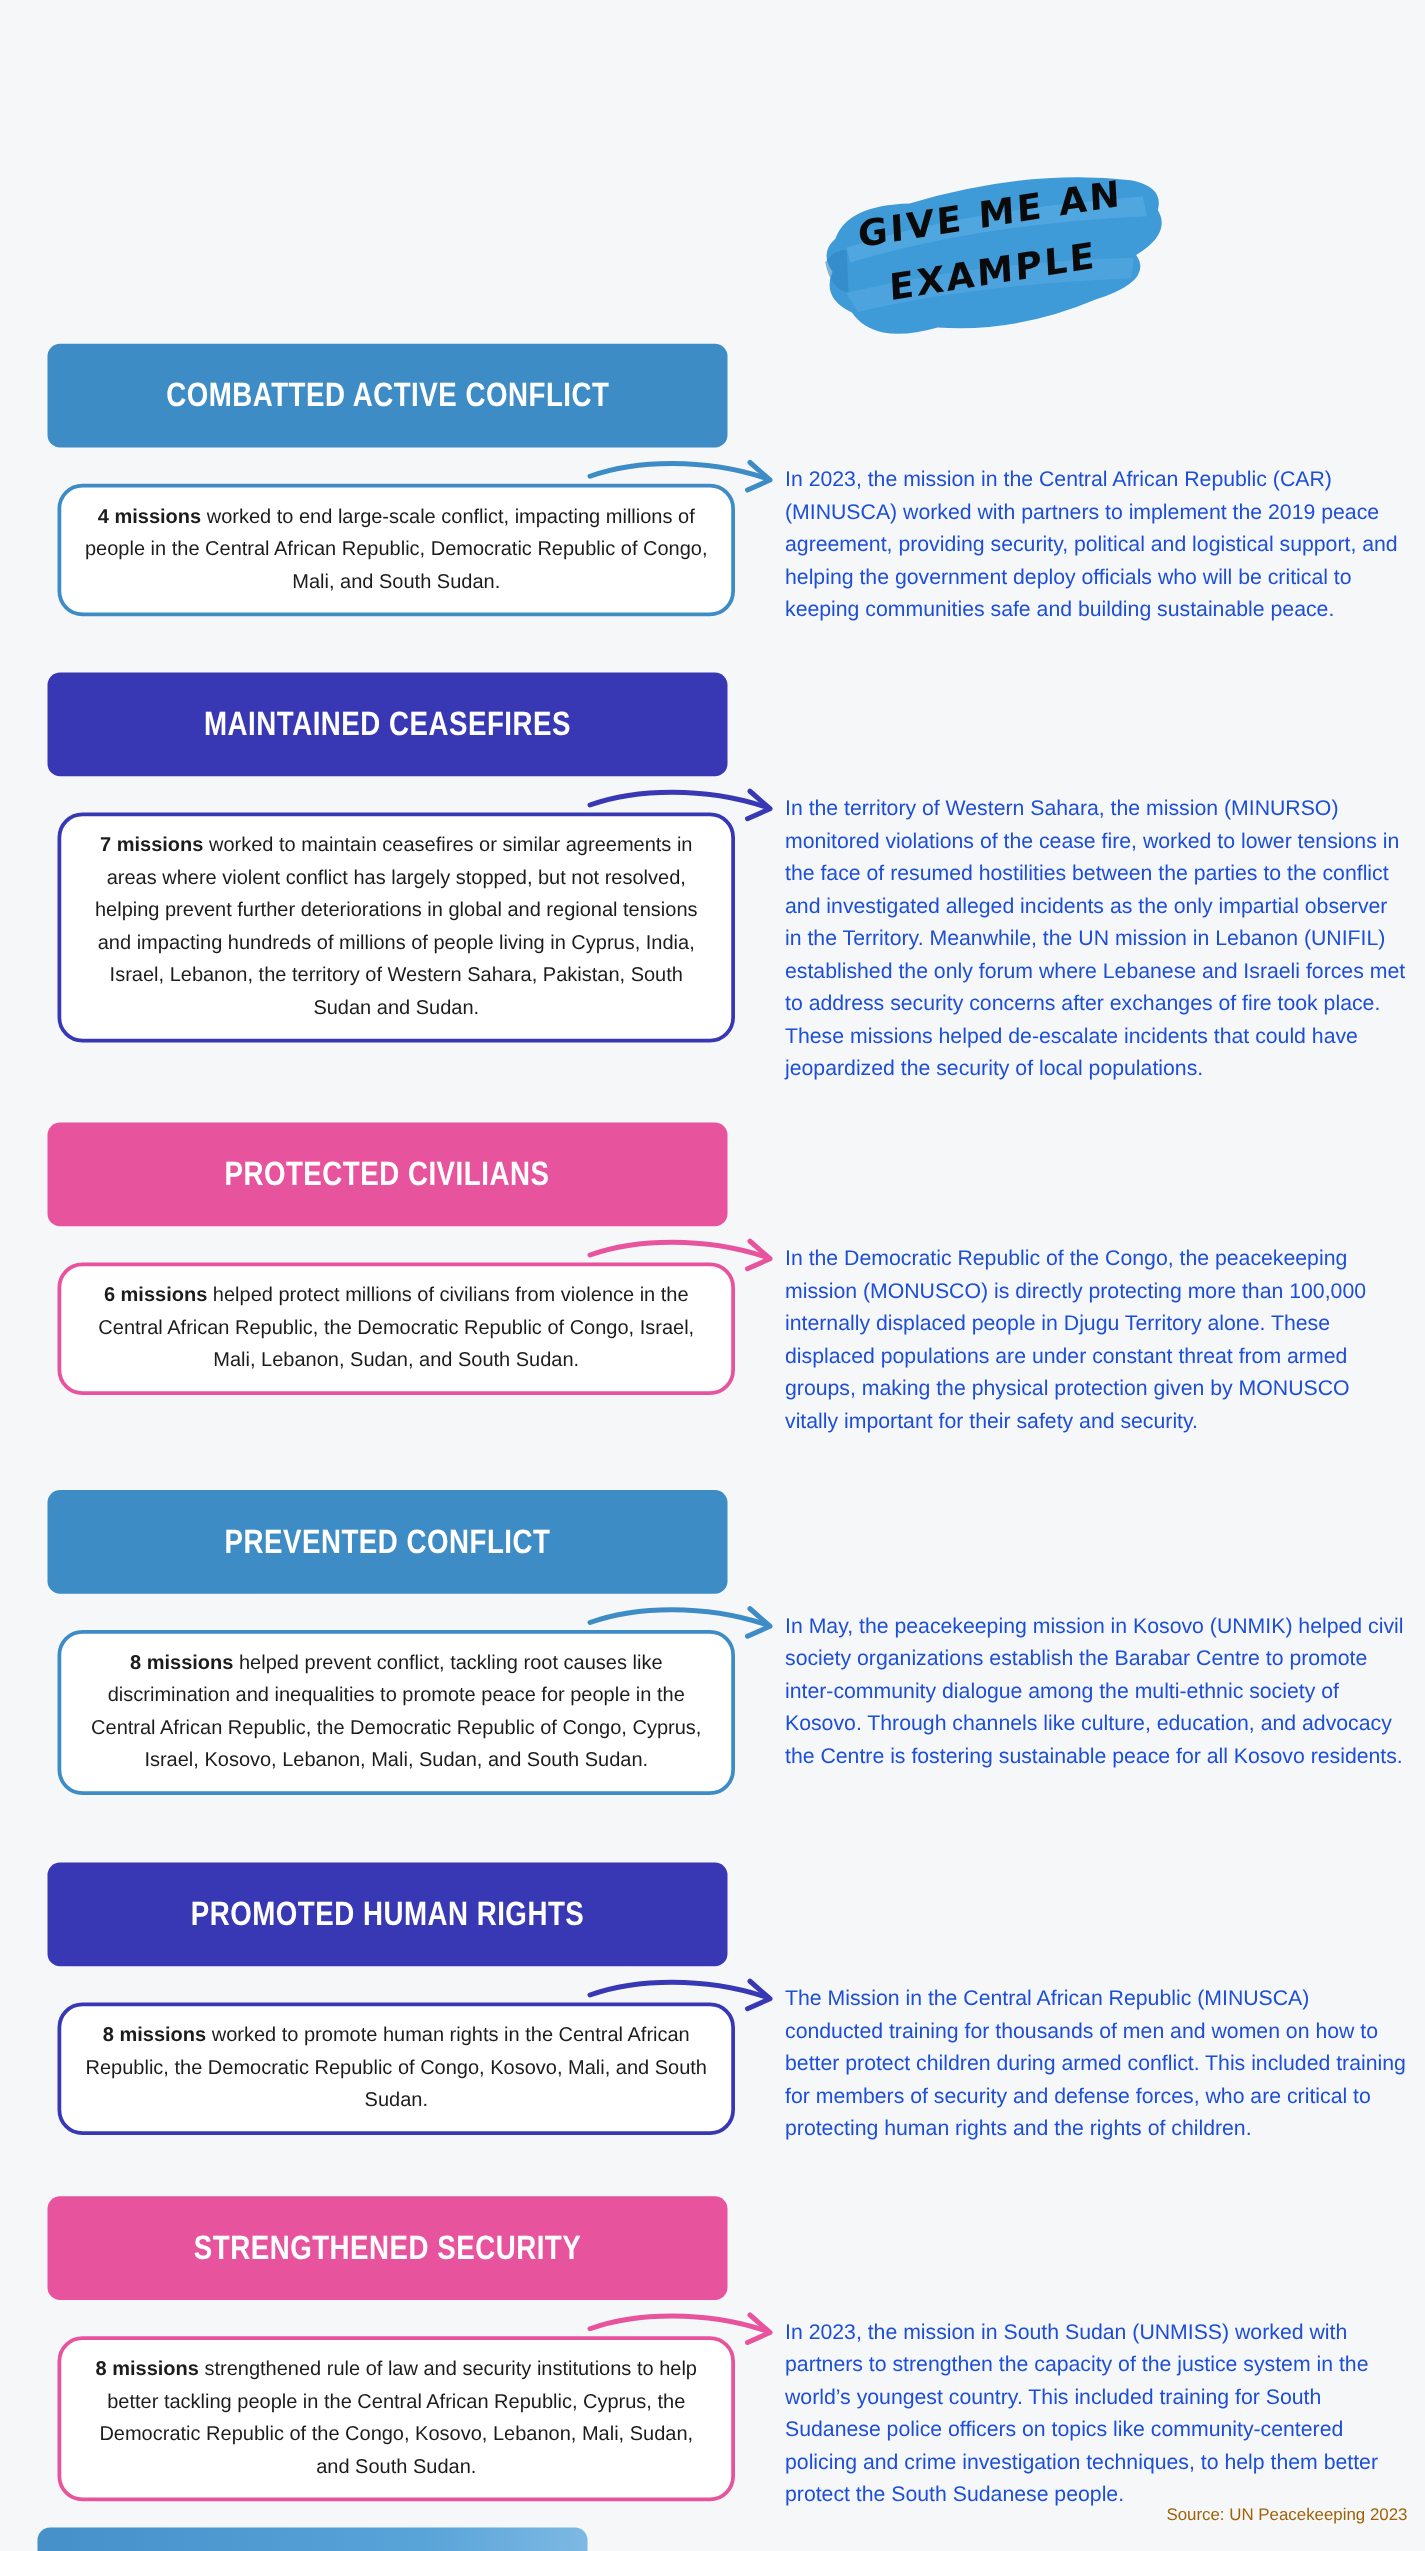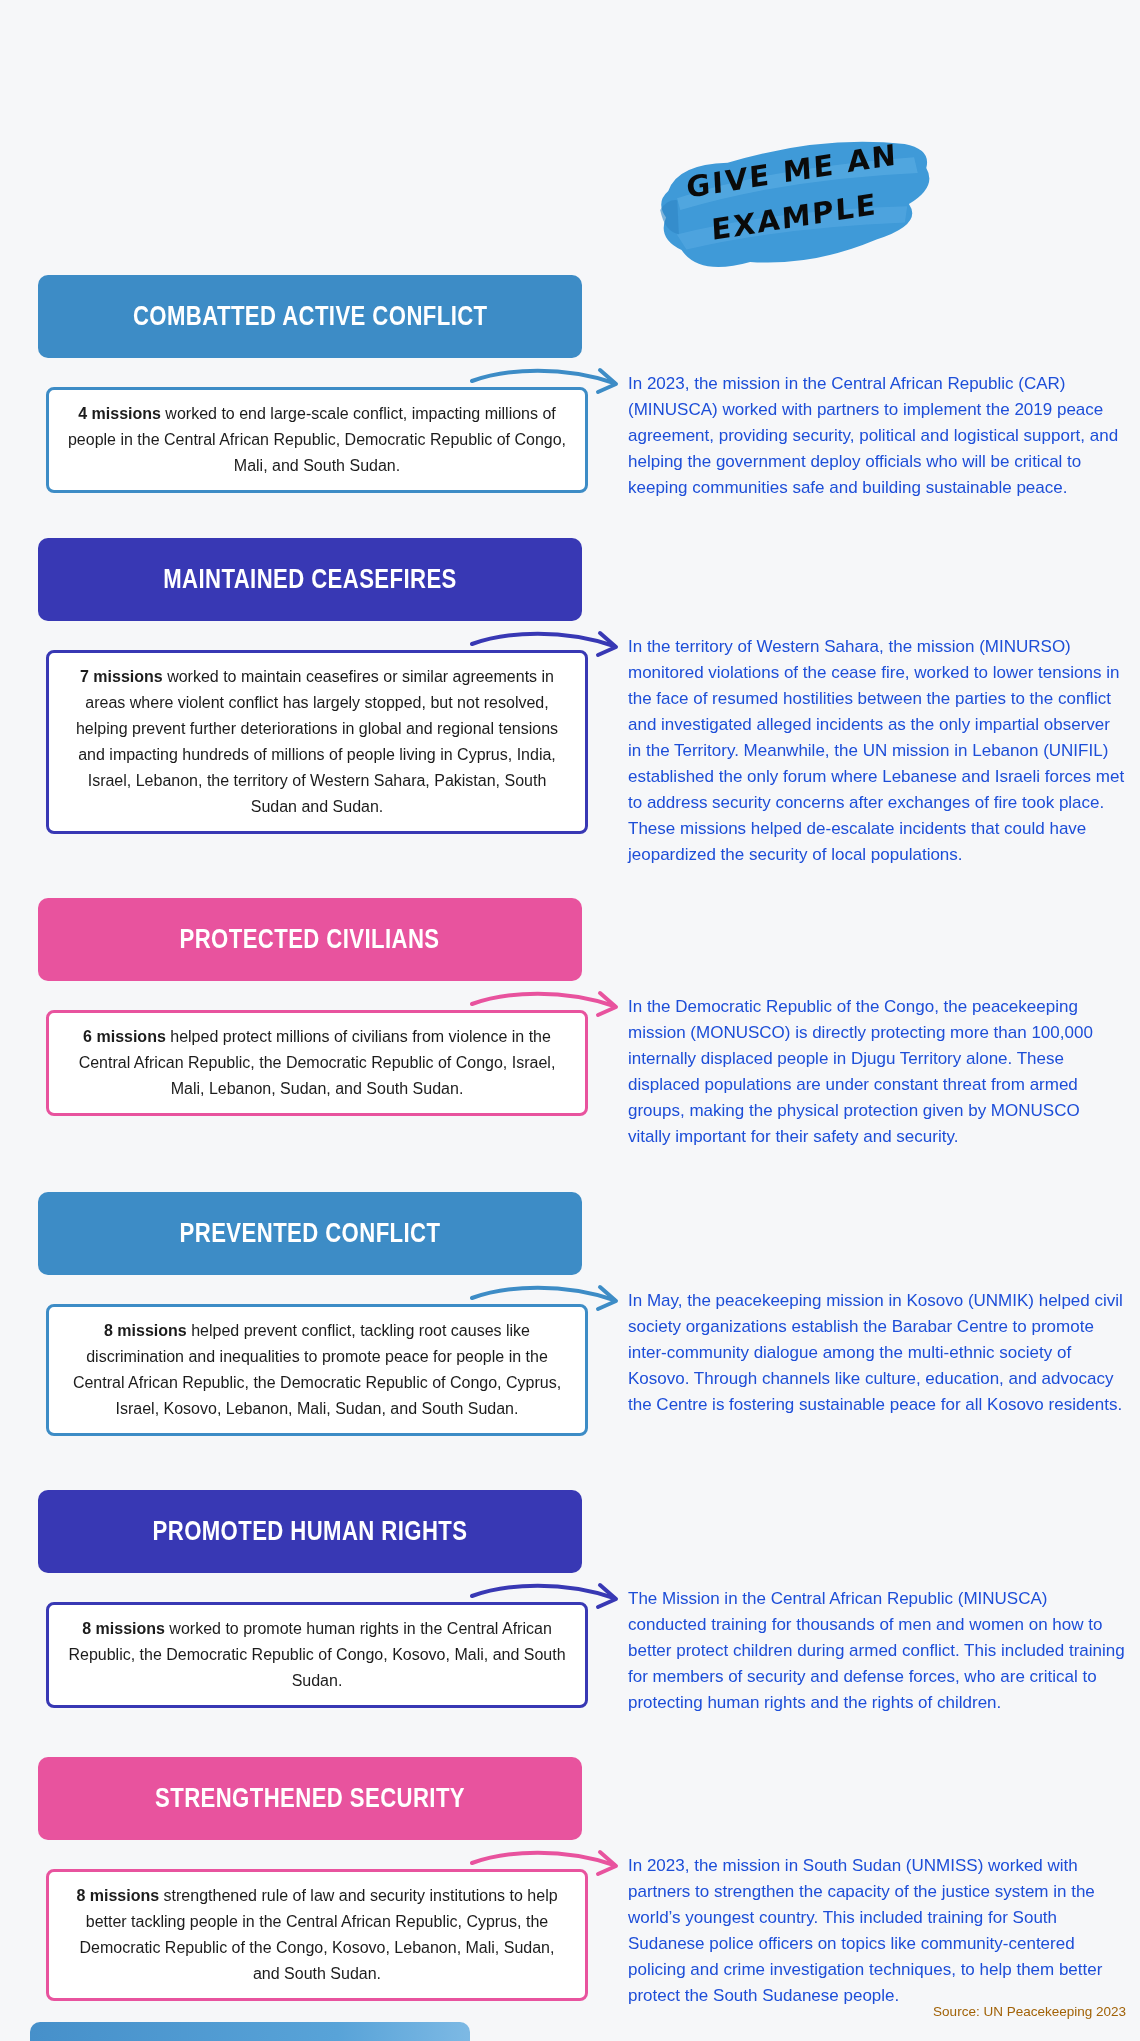--- a/index.html
+++ b/index.html
@@ -24,21 +24,21 @@
     position:absolute;left:38px;top:0;width:544px;height:83px;
     background:var(--accent);border-radius:10px;
     display:flex;align-items:center;justify-content:center;
   }
   .banner-label{
     color:#ffffff;font-weight:700;font-size:27px;letter-spacing:.5px;
     white-space:nowrap;display:inline-block;transform:scaleX(.82);
   }
   .statbox{
     position:absolute;left:46px;top:112px;width:500px;
-    background:#ffffff;border:3px solid var(--accent);border-radius:8px;
+    background:#ffffff;border:3px solid var(--accent);border-radius:20px;
     padding:11px 18px;text-align:center;font-size:16px;line-height:26px;color:#1c1c1c;
   }
   .statbox .lead{font-weight:700;}
   .example{
     position:absolute;left:628px;top:68px;width:498px;
     font-size:17px;line-height:26px;color:#1d4ed8;margin-top:28px;
   }
   .arrow{position:absolute;left:468px;top:84px;width:154px;height:40px;color:var(--accent);}
 
   .bottom-bar{

